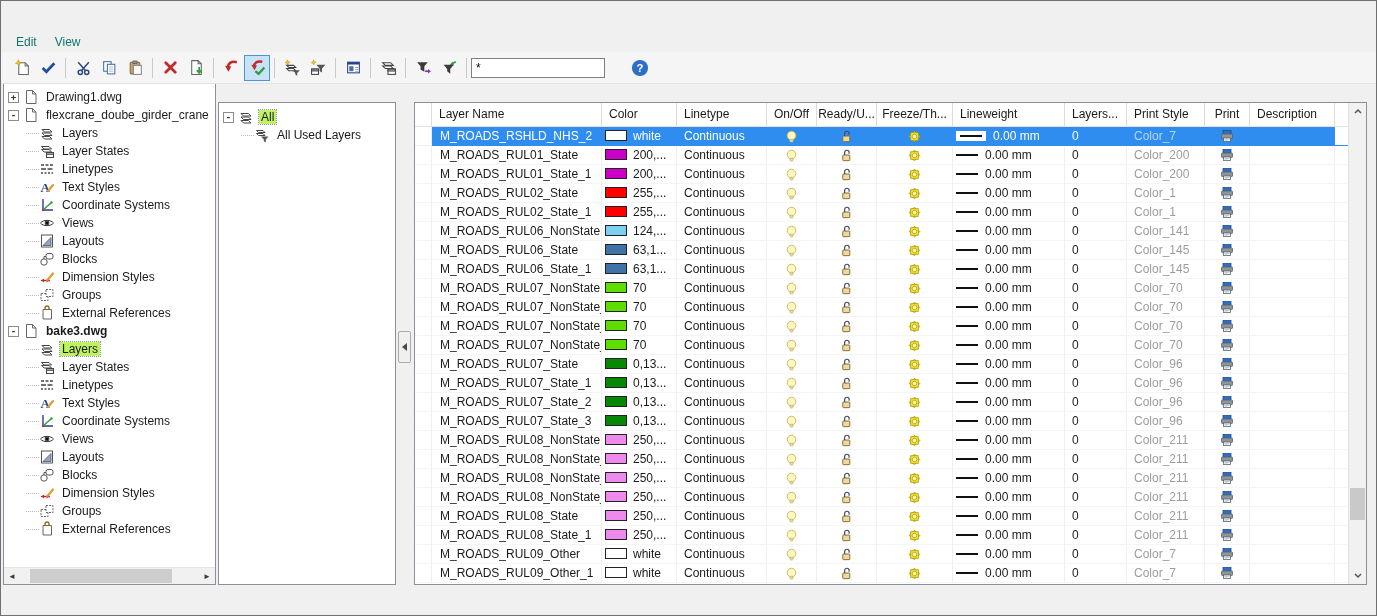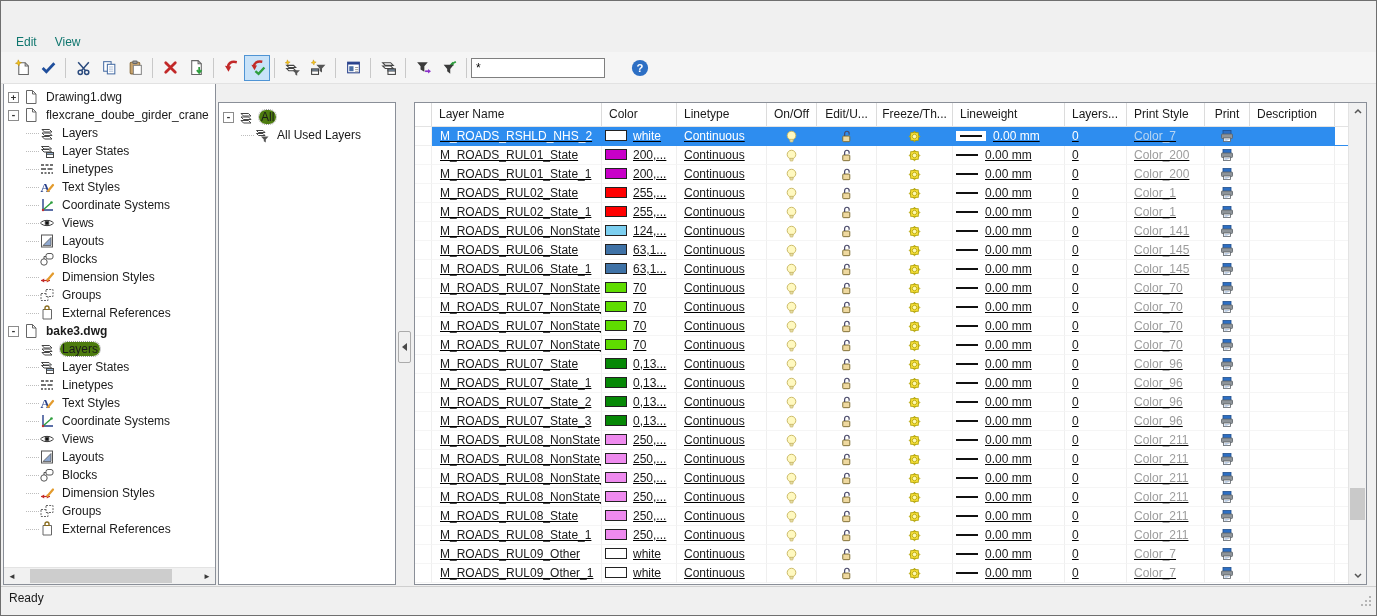--- a/index.html
+++ b/index.html
@@ -39,32 +39,32 @@
 
   #right-caption{position:absolute;left:217px;right:9px;top:83px;}
   #filter-panel{position:absolute;left:217px;top:101px;width:178px;bottom:30px;border:1px solid #8A8F98;background:#fff;padding-top:5px;box-sizing:border-box;overflow:hidden;}
   #collapse-btn{position:absolute;left:397px;top:330px;width:13px;height:32px;background:#F0F0F0;border:1px solid #ABABAB;border-radius:2px;display:flex;align-items:center;justify-content:center;box-sizing:border-box;}
   .collapse-tri{width:0;height:0;border-top:4px solid transparent;border-bottom:4px solid transparent;border-right:5px solid #4a4a4a;}
 
   
   .titem{display:flex;align-items:center;height:18px;font-size:12px;color:#1a1a1a;white-space:nowrap;}
   .titem .tlabel{margin-left:5px;padding:0 2px;}
   .titem.bold .tlabel{font-weight:bold;}
-  .titem.sel .tlabel{background:#4d7c0f;outline:1px dotted #9a9a9a;border-radius:7px;}
+  .titem.sel .tlabel{background:#bef264;outline:1px dotted #9a9a9a;}
   .expander{width:9px;height:9px;border:1px solid #8C8C8C;background:#fff;font:bold 9px/8px "DejaVu Sans Mono",monospace;text-align:center;color:#333;margin-right:4px;flex:none;box-sizing:content-box;}
   .stub{width:13px;flex:none;border-top:1px dotted #BDBDBD;height:0;margin-right:0;}
   .titem svg{flex:none;}
 
   
   #table-panel{position:absolute;left:413px;right:9px;top:101px;bottom:30px;border:1px solid #8A8F98;background:#fff;overflow:hidden;}
   #table-header{display:flex;height:23px;border-bottom:1px solid #E3E3E3;margin-right:17px;background:#fff;}
   .th{box-sizing:border-box;border-right:1px solid #DCDCDC;font-size:12px;line-height:22px;padding-left:7px;white-space:nowrap;overflow:hidden;color:#1a1a1a;flex:none;}
   .th.c{text-align:center;padding-left:0;}
   .th.gutter{width:17px;padding:0;}
-  #table-body{position:absolute;top:24px;left:0;right:17px;bottom:0;overflow:hidden;text-decoration:underline;}
+  #table-body{position:absolute;top:24px;left:0;right:17px;bottom:0;overflow:hidden;}
   .trow{display:flex;height:19px;}
   .td{box-sizing:border-box;border-right:1px solid #EFEFEF;border-bottom:1px solid #F5F5F5;font-size:12px;line-height:18px;white-space:nowrap;overflow:hidden;color:#1a1a1a;flex:none;}
   .td.gutter{width:17px;}
   .td.fill{flex:1;border-right:none;}
   .td.name{padding-left:8px;}
   .td.lt,.td.tr2,.td.ps{padding-left:7px;}
   .td.ic{display:flex;align-items:center;justify-content:center;}
   .td.ps{color:#9C9C9C;}
   .swatch{display:inline-block;width:22px;height:11px;border:1px solid #222;margin:0 6px 0 3px;vertical-align:-1px;box-sizing:border-box;}
   .td.lw{display:flex;align-items:center;}
@@ -501,21 +501,21 @@
       <span class="collapse-tri"></span>
     </div>
 
   <div id="table-panel">
     <div id="table-header">
         <div class="th gutter"></div>
         <div class="th" style="width: 170px;">Layer Name</div>
         <div class="th" style="width: 75px;">Color</div>
         <div class="th" style="width: 90px;">Linetype</div>
         <div class="th c" style="width: 50px;">On/Off</div>
-        <div class="th c" style="width: 60px;">Edit/U...</div>
+        <div class="th c" style="width: 60px;">Ready/U...</div>
         <div class="th c" style="width: 76px;">Freeze/Th...</div>
         <div class="th" style="width: 112px;">Lineweight</div>
         <div class="th" style="width: 62px;">Layers...</div>
         <div class="th" style="width: 78px;">Print Style</div>
         <div class="th c" style="width: 45px;">Print</div>
         <div class="th" style="width: 85px;">Description</div>
       </div>
     <div id="table-body">
         <div class="trow selected">
           <div class="td gutter"></div>
@@ -1510,29 +1510,14 @@
         </span>
       <span class="vs-thumb"></span>
       <span class="vs-arrow vs-down">
           <svg width="10" height="10" viewBox="0 0 10 10">
             <path d="M2 3l3 3 3-3" fill="none" stroke="#555" stroke-width="1.5"></path>
           </svg>
         </span>
     </div>
   </div>
 
-  <div id="statusbar">
-    <span id="status-text">Ready</span>
-    <span id="resize-grip">
-      <svg width="12" height="12" viewBox="0 0 12 12">
-          <g fill="#B5B5B5">
-            <rect x="8" y="8" width="2" height="2"></rect>
-            <rect x="8" y="4" width="2" height="2"></rect>
-            <rect x="4" y="8" width="2" height="2"></rect>
-            <rect x="8" y="0" width="2" height="2"></rect>
-            <rect x="4" y="4" width="2" height="2"></rect>
-            <rect x="0" y="8" width="2" height="2"></rect>
-          </g>
-        </svg>
-    </span>
-  </div>
 
 </div>
 
 </body></html>

